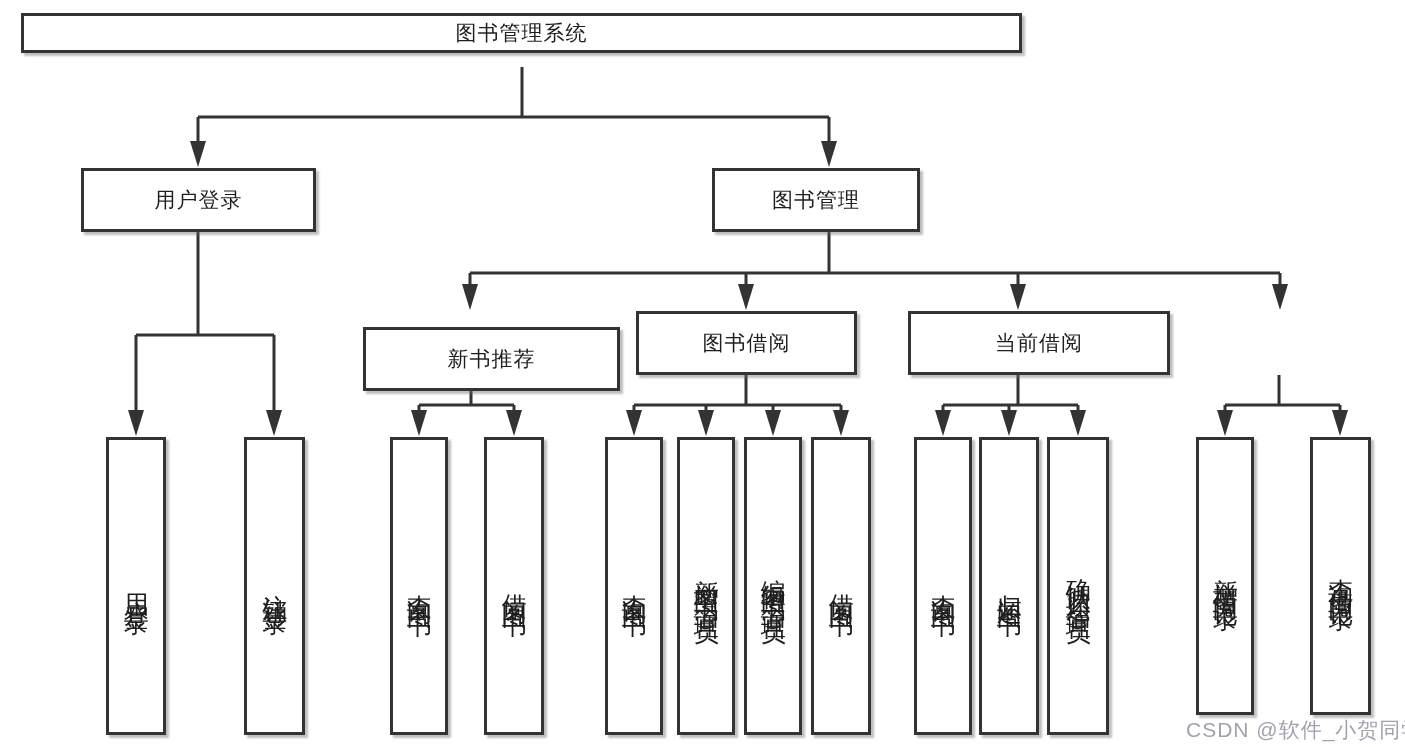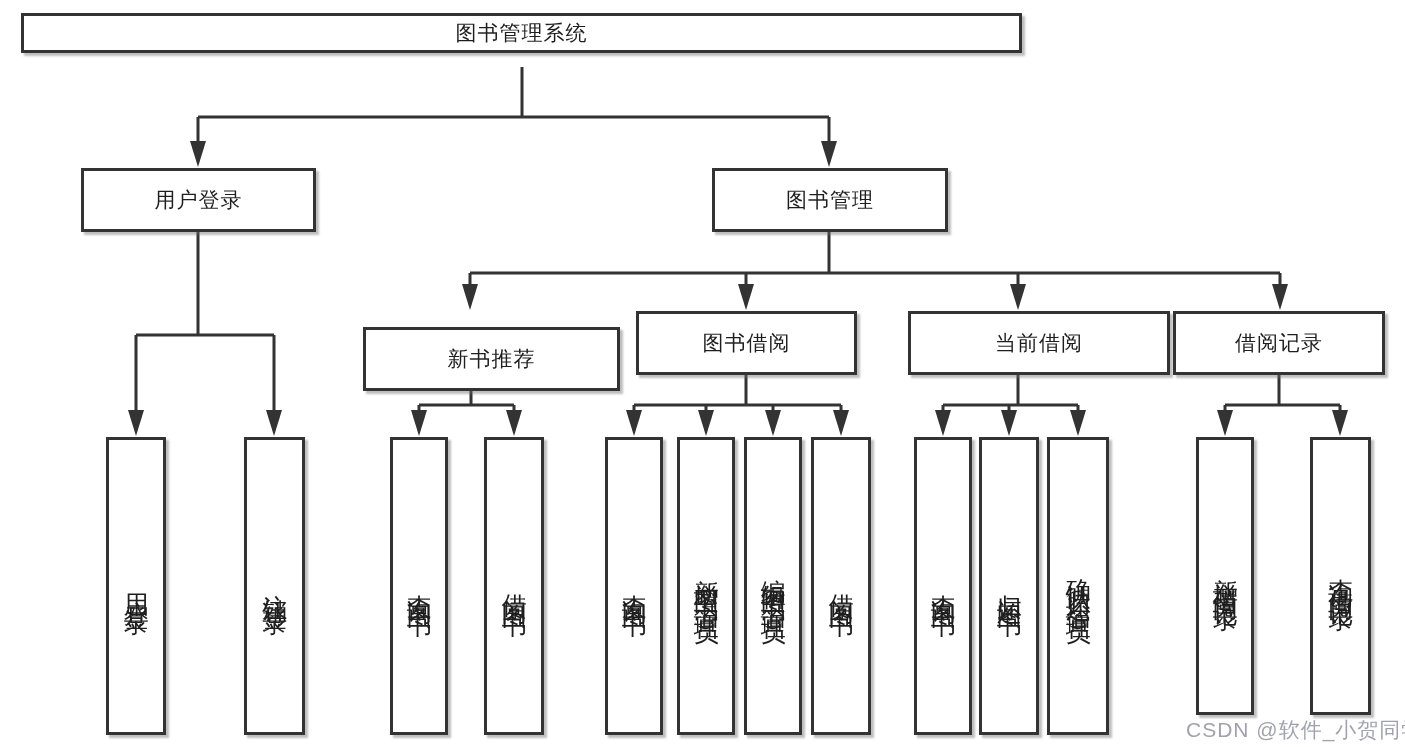--- a/index.html
+++ b/index.html
@@ -25,21 +25,21 @@
     box-shadow: 3px 3px 2px rgba(110,110,110,0.45);
     display: flex;
     align-items: center;
     justify-content: center;
     font-size: 21px;
     letter-spacing: 1px;
     white-space: nowrap;
   }
   .root  { left: 21px;  top: 13px;  width: 1001px; height: 40px; }
   .l2-1  { left: 81px;  top: 168px; width: 235px;  height: 64px; }
-  .l2-2  { left: 712px; top: 168px; width: 236px;  height: 64px; }
+  .l2-2  { left: 712px; top: 168px; width: 208px;  height: 64px; }
   .l3    { top: 311px; height: 64px; }
   .l3-1  { left: 363px;  width: 257px; margin-top: 16px; }
   .l3-2  { left: 636px;  width: 221px; }
   .l3-3  { left: 908px;  width: 262px; }
   .l3-4  { left: 1173px; width: 212px; }
   .leaf  { top: 437px; height: 298px; }
   .leaf.short { height: 278px; }
   .leaf .v {
     writing-mode: vertical-rl;
     text-orientation: mixed;
@@ -109,21 +109,20 @@
   </svg>
 
   <div class="node root">图书管理系统</div>
 
   <div class="node l2-1">用户登录</div>
   <div class="node l2-2">图书管理</div>
 
   <div class="node l3 l3-1">新书推荐</div>
   <div class="node l3 l3-2">图书借阅</div>
   <div class="node l3 l3-3">当前借阅</div>
-  <div class="node l3 l3-4">借阅记录</div>
 
   <div class="node leaf lf1">
     <span class="v">用户登录</span>
   </div>
   <div class="node leaf lf2">
     <span class="v">注销登录</span>
   </div>
 
   <div class="node leaf lf3">
     <span class="v">查询图书</span>

